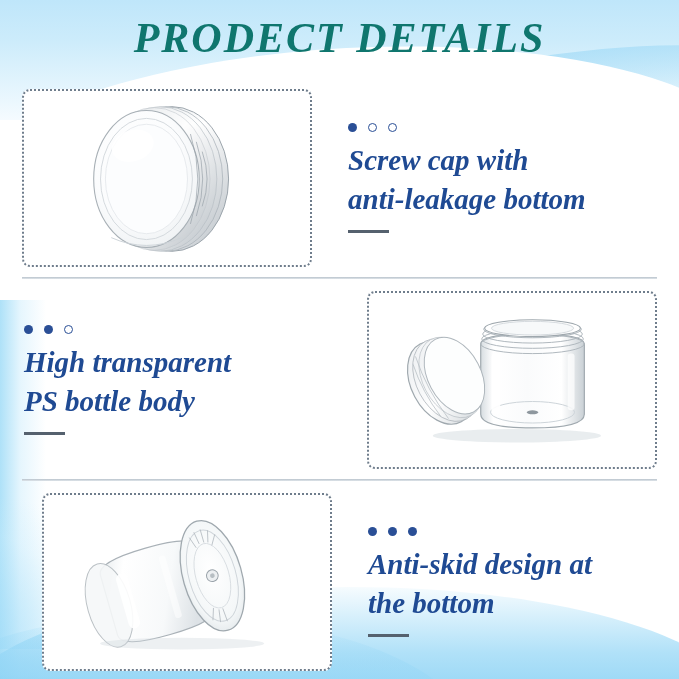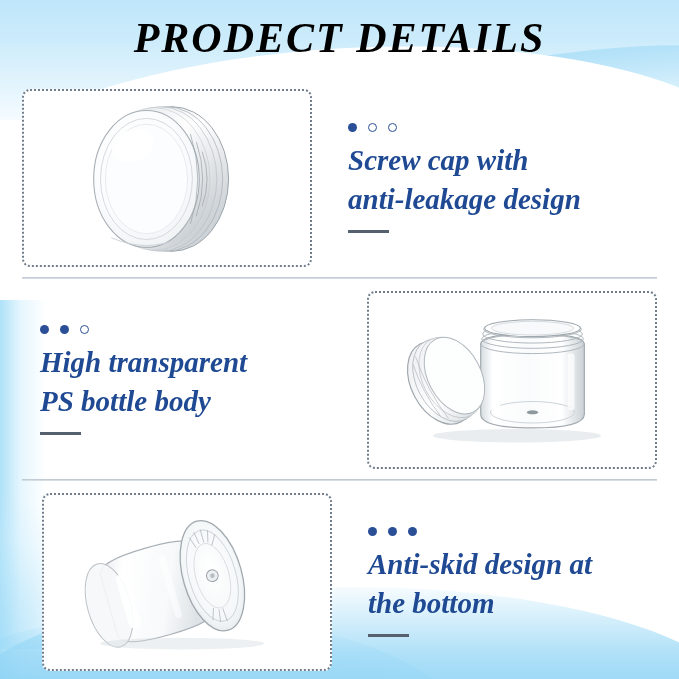--- a/index.html
+++ b/index.html
@@ -80,21 +80,21 @@
   
   .title {
     position: absolute;
     left: 0; top: 14px;
     width: 679px;
     text-align: center;
     font-size: 42px;
     font-style: italic;
     font-weight: bold;
     letter-spacing: 2px;
-    color: #000000;
+    color: #0f766e;
     font-family: "Liberation Serif", serif;
     z-index: 5;
   }
 
   
   .section {
     position: absolute;
     left: 0;
     width: 679px;
     display: flex;
@@ -126,21 +126,21 @@
     flex: none;
   }
   .photo-cell svg { display: block; width: 100%; height: 100%; }
 
   .text-cell {
     flex: 1;
     padding-left: 18px;
     padding-right: 12px;
   }
   .text-cell.right { padding-left: 36px; }
-  .text-cell.left  { padding-left: 40px; }
+  .text-cell.left  { padding-left: 24px; }
 
   .dots {
     display: flex;
     gap: 11px;
     margin-bottom: 9px;
     align-items: center;
   }
   .dot {
     width: 9px; height: 9px;
     border-radius: 50%;
@@ -224,21 +224,21 @@
         <path d="M88 150 q36 16 72 0" stroke="#cdd3d8" stroke-width="1" fill="none"></path>
       </svg>
     </div>
     <div class="text-cell right">
       <div class="dots">
         <span class="dot filled"></span>
         <span class="dot hollow"></span>
         <span class="dot hollow"></span>
       </div>
       <p class="headline">Screw cap with
-anti-leakage design</p>
+anti-leakage bottom</p>
       <div class="rule"></div>
     </div>
     <div class="spacer-right"></div>
   </div>
 
   <div class="section" id="section-1">
     <div class="text-cell left">
       <div class="dots">
         <span class="dot filled"></span>
         <span class="dot filled"></span>

